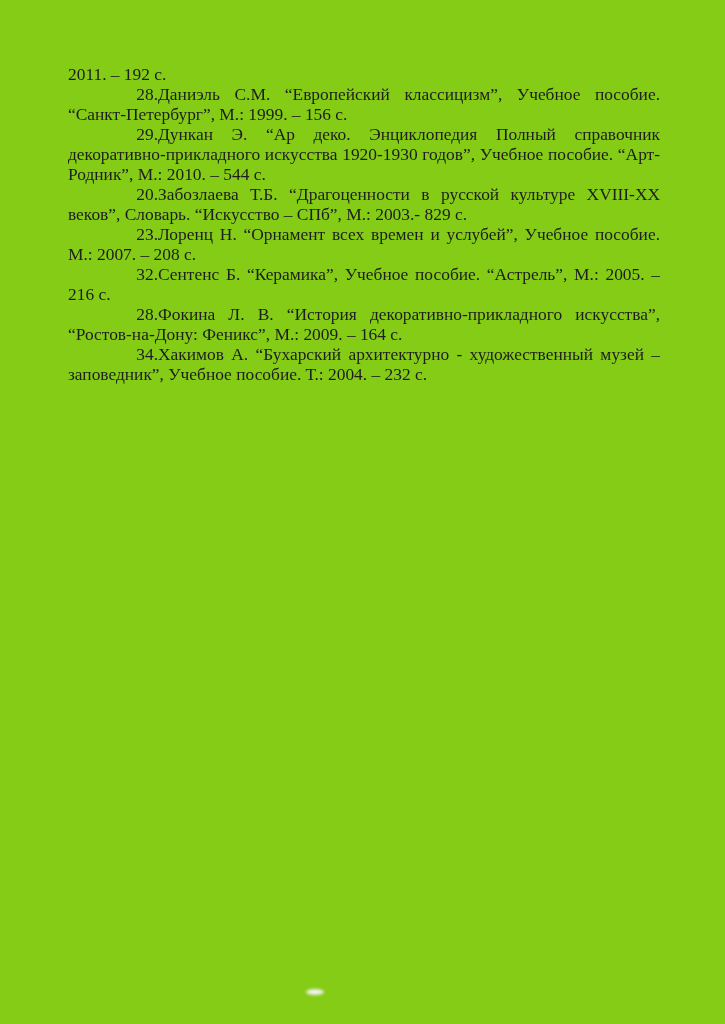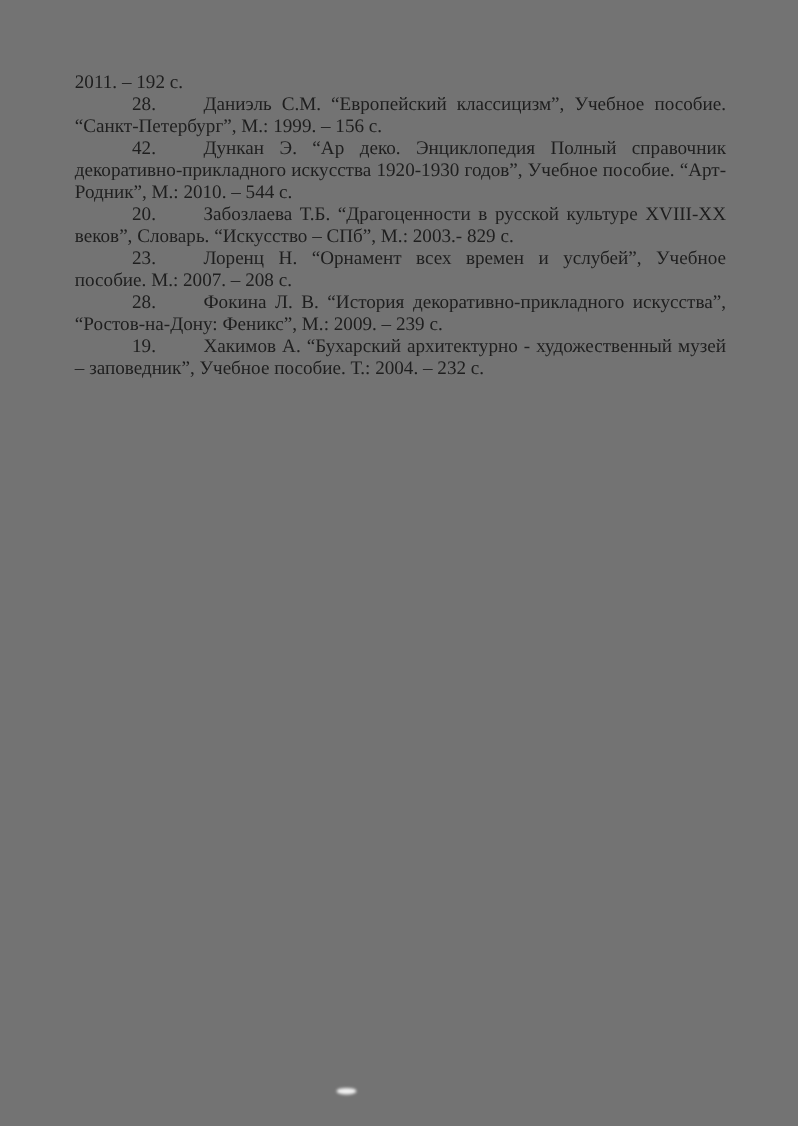--- a/index.html
+++ b/index.html
@@ -4,21 +4,21 @@
 <style>
   html, body {
     margin: 0;
     padding: 0;
     background: #ffffff;
   }
   .page {
     position: relative;
     width: 725px;
     height: 1024px;
-    background: #737373;
+    background: #84cc16;
     overflow: hidden;
     font-family: "Liberation Serif", "DejaVu Serif", serif;
     color: #1e1e1e;
   }
   .content {
     position: absolute;
     left: 68px;
     top: 64px;
     width: 592px;
     font-size: 17.4px;
@@ -34,23 +34,22 @@
     text-indent: 0;
     text-align: left;
   }
   p.entry {
     text-indent: 25px;
   }
   .num {
     display: inline-block;
     width: 65px;
     text-indent: 0;
-    text-align: left;
+    text-align: right;
     vertical-align: baseline;
-    margin-left: 27px;
   }
   .smudge {
     position: absolute;
     left: 306px;
     top: 989px;
     width: 18px;
     height: 6px;
     background: #f1f1f1;
     border-radius: 50%;
     filter: blur(1.5px);
@@ -59,27 +58,28 @@
 </head>
 <body>
 
 <div class="page">
   <div class="content">
 
     <p class="carryover">2011. – 192 с.</p>
 
     <p class="entry"><span class="num">28.</span><span>Даниэль С.М. “Европейский классицизм”, Учебное пособие. “Санкт-Петербург”, М.: 1999. – 156 с.</span></p>
 
-    <p class="entry"><span class="num">42.</span><span>Дункан Э. “Ар деко. Энциклопедия Полный справочник декоративно-прикладного искусства 1920-1930 годов”, Учебное пособие. “Арт-Родник”, М.: 2010. – 544 с.</span></p>
+    <p class="entry"><span class="num">29.</span><span>Дункан Э. “Ар деко. Энциклопедия Полный справочник декоративно-прикладного искусства 1920-1930 годов”, Учебное пособие. “Арт-Родник”, М.: 2010. – 544 с.</span></p>
 
     <p class="entry"><span class="num">20.</span><span>Забозлаева Т.Б. “Драгоценности в русской культуре XVIII-XX веков”, Словарь. “Искусство – СПб”, М.: 2003.- 829 с.</span></p>
 
     <p class="entry"><span class="num">23.</span><span>Лоренц Н. “Орнамент всех времен и услубей”, Учебное пособие. М.: 2007. – 208 с.</span></p>
 
+    <p class="entry"><span class="num">32.</span><span>Сентенс Б. “Керамика”, Учебное пособие.  “Астрель”, М.: 2005. – 216 с.</span></p>
 
-    <p class="entry"><span class="num">28.</span><span>Фокина Л. В. “История декоративно-прикладного искусства”, “Ростов-на-Дону: Феникс”, М.: 2009. – 239 с.</span></p>
+    <p class="entry"><span class="num">28.</span><span>Фокина Л. В. “История декоративно-прикладного искусства”, “Ростов-на-Дону: Феникс”, М.: 2009. – 164 с.</span></p>
 
-    <p class="entry"><span class="num">19.</span><span>Хакимов А. “Бухарский архитектурно - художественный музей – заповедник”, Учебное пособие. Т.: 2004. – 232 с.</span></p>
+    <p class="entry"><span class="num">34.</span><span>Хакимов А. “Бухарский архитектурно - художественный музей – заповедник”, Учебное пособие. Т.: 2004. – 232 с.</span></p>
 
   </div>
 
   <div class="smudge"></div>
 </div>
 
 </body></html>

